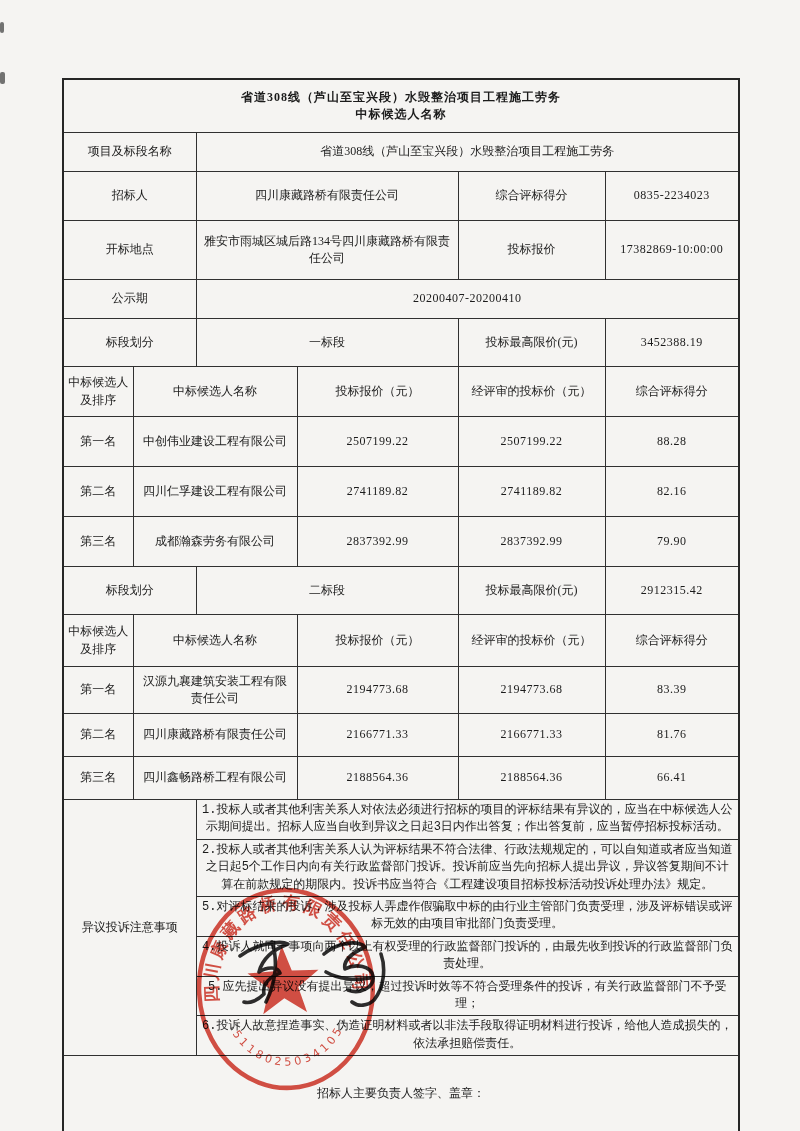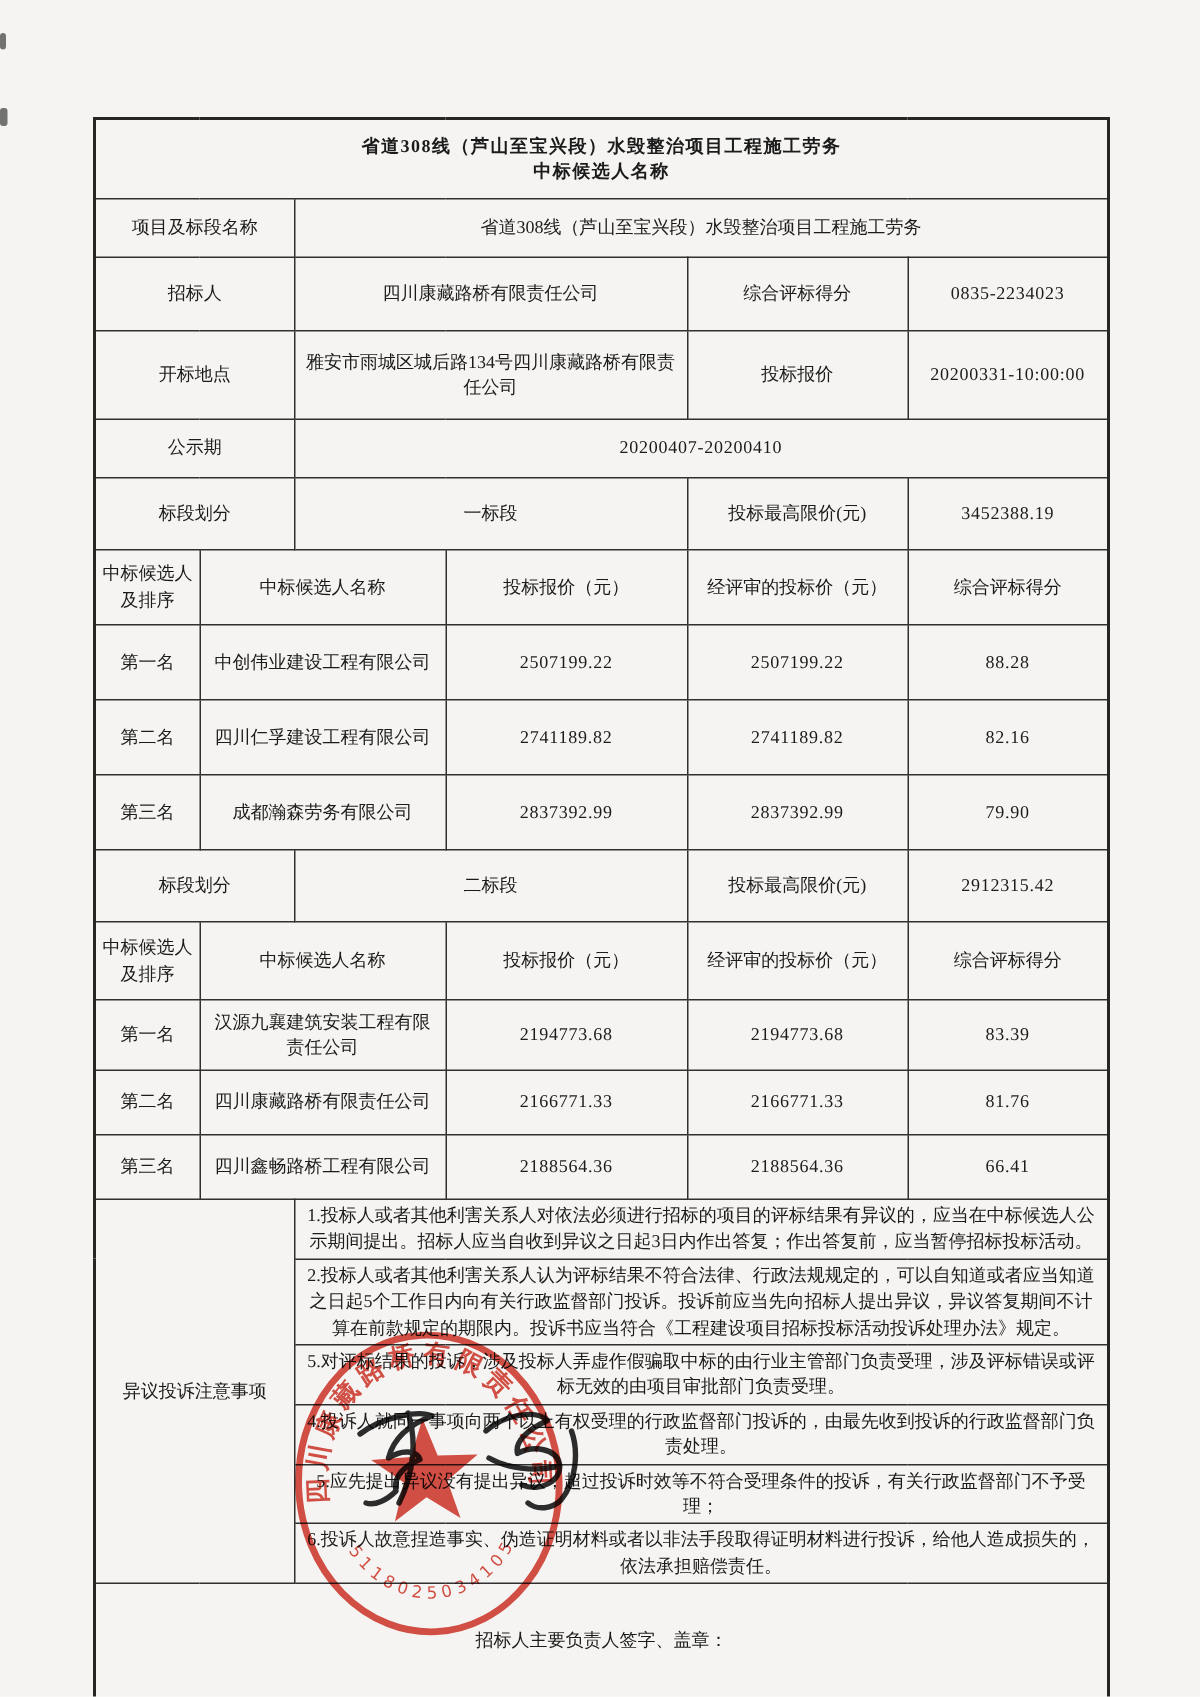--- a/index.html
+++ b/index.html
@@ -30,21 +30,21 @@
     line-height:1.45;
   }
   td.title-cell{
     font-size:18px;font-weight:bold;line-height:1.5;padding:5px 0;letter-spacing:1px;
   }
   .h48{height:48px}.h34{height:34px}.h44{height:44px}.h54{height:54px}
   .h45{height:45px}.h43{height:43px}.h47{height:47px}.h42{height:42px}
   .h38{height:38px}.h72{height:72px}
   td.bold{font-weight:normal;}
   td.note{
-    text-align:left;font-size:11.5px;line-height:1.5;padding:4px 7px;
+    text-align:left;font-size:11.5px;line-height:1.5;padding:4px 7px;font-family:Liberation Mono, monospace;
   }
   td.note-label{font-size:12px;}
   td.sig-cell{text-align:left;padding-left:6px;font-size:12px;}
   .num{font-family:"Liberation Serif","DejaVu Serif",serif;letter-spacing:.5px;margin-left:17px;}
   
   .stamp{
     position:absolute;left:190px;top:885px;width:192px;height:212px;
     pointer-events:none;mix-blend-mode:multiply;opacity:.88;
     transform:rotate(-3deg);
   }
@@ -86,21 +86,21 @@
     <td colspan="2" class="h44">招标人</td>
     <td colspan="2">四川康藏路桥有限责任公司</td>
     <td>综合评标得分</td>
     <td class="num">0835-2234023</td>
   </tr>
 
   <tr>
     <td colspan="2" class="h54">开标地点</td>
     <td colspan="2">雅安市雨城区城后路134号四川康藏路桥有限责任公司</td>
     <td>投标报价</td>
-    <td class="num">20200331-10:00:00</td>
+    <td class="num">17382869-10:00:00</td>
   </tr>
 
   <tr>
     <td colspan="2" class="h34">公示期</td>
     <td colspan="4" class="num">20200407-20200410</td>
   </tr>
 
   <tr>
     <td colspan="2" class="h43 bold">标段划分</td>
     <td colspan="2" class="bold">一标段</td>

